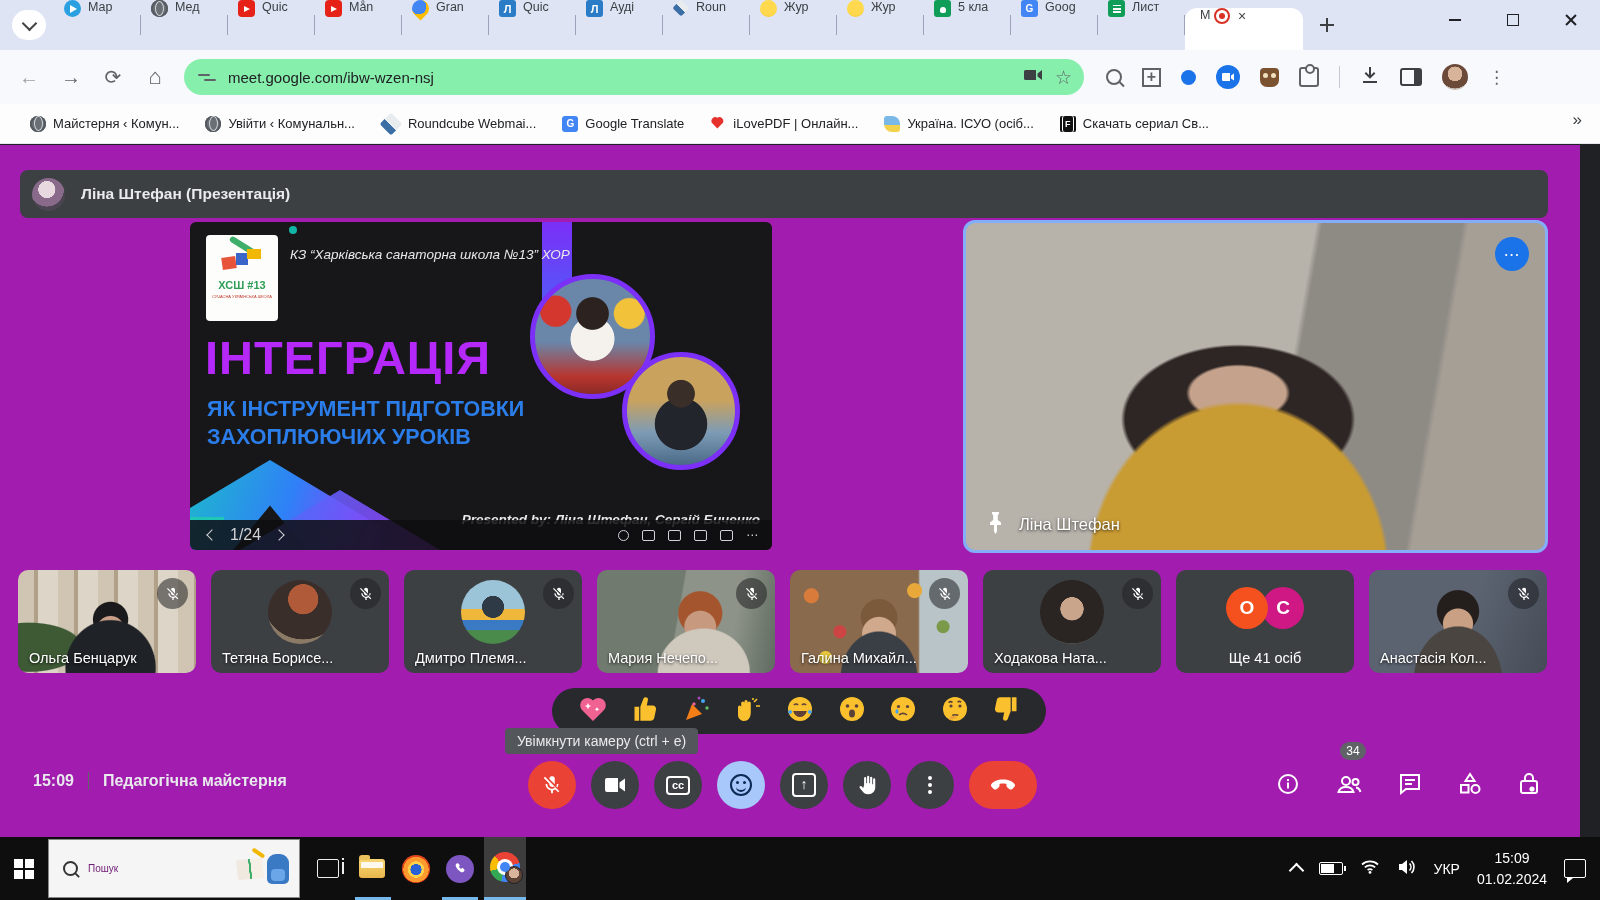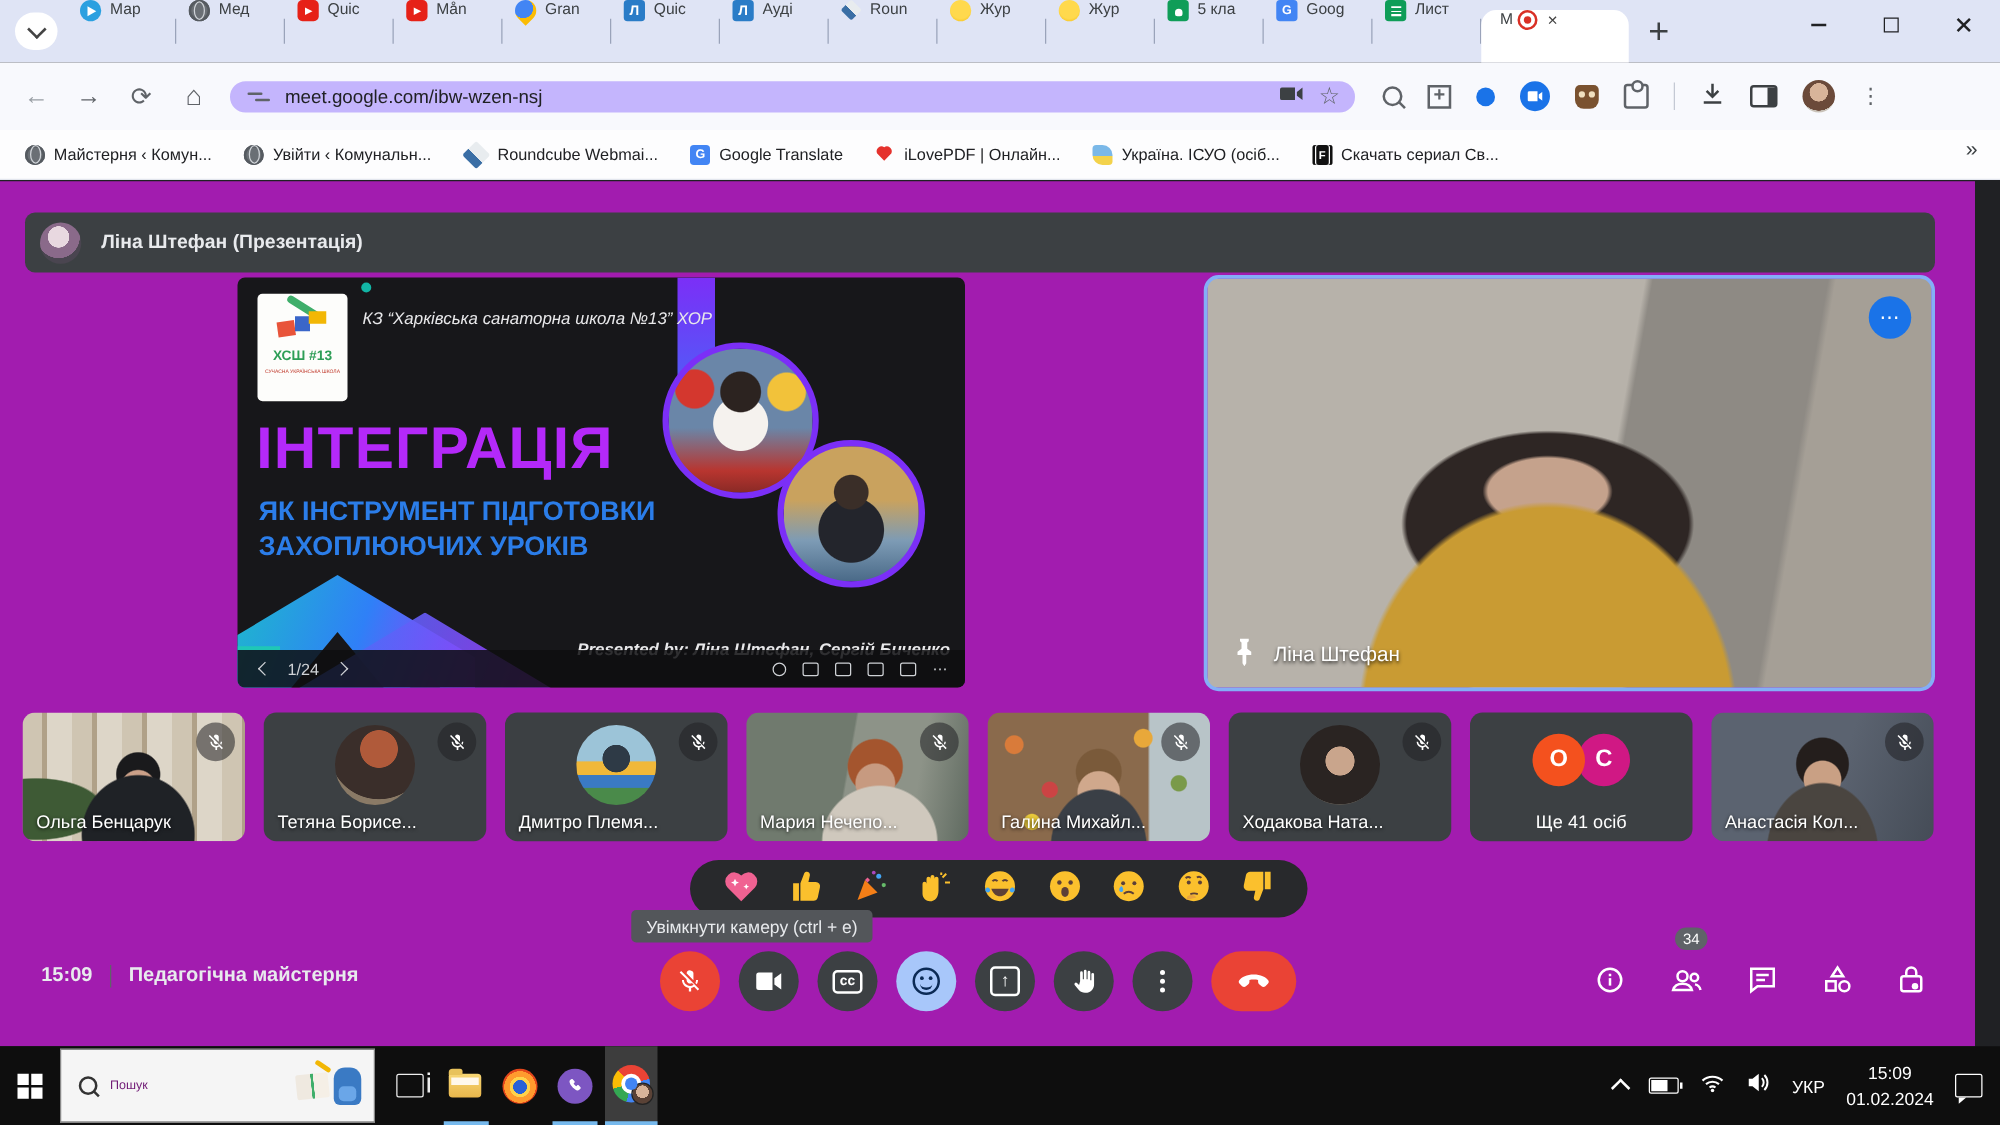--- a/index.html
+++ b/index.html
@@ -41,21 +41,21 @@
   .winbtn{width:58px;height:40px;display:flex;align-items:center;justify-content:center;}
   .ic-min{width:12px;height:2px;background:#202124;}
   .ic-restore{width:10px;height:10px;border:1.5px solid #202124;position:relative;background:#dfe4f5;}
   .ic-restore::before{content:"";position:absolute;left:2px;top:-4px;width:10px;height:10px;border:1.5px solid #202124;z-index:-1;}
   .ic-close{position:relative;width:14px;height:14px;}
   .ic-close::before,.ic-close::after{content:"";position:absolute;left:6px;top:0;width:2px;height:14px;background:#202124;}
   .ic-close::before{transform:rotate(45deg);}.ic-close::after{transform:rotate(-45deg);}
   #toolbar{position:absolute;top:50px;left:0;width:1600px;height:54px;background:#f8f9fd;display:flex;align-items:center;}
   .navic{font-size:20px;color:#5f6368;width:42px;text-align:center;}
   .navic.dis{color:#9aa0a6;}
-  #omnibox{height:25px;background:#c4b5fd;border-radius:18px;flex:none;width:900px;margin-left:8px;display:flex;align-items:center;padding:0 12px;box-sizing:border-box;justify-content:flex-end;}
+  #omnibox{height:36px;background:#86efac;border-radius:18px;flex:none;width:900px;margin-left:8px;display:flex;align-items:center;padding:0 12px;box-sizing:border-box;justify-content:flex-end;}
   .tune{width:22px;height:22px;border-radius:50%;display:flex;flex-direction:column;justify-content:center;gap:3px;}
   .tune i{display:block;height:2px;background:#5f6368;border-radius:1px;}
   .tune i:nth-child(1){width:12px;margin-left:2px;}
   .tune i:nth-child(2){width:12px;margin-left:8px;}
   #url{font-size:15px;color:#202124;margin-left:10px;flex:1;}
   .omni-ic{margin-left:12px;color:#444;}
   #extrow{display:flex;align-items:center;gap:20px;margin-left:22px;}
   .mag{width:12px;height:12px;border:2px solid #5f6368;border-radius:50%;position:relative;}
   .mag::after{content:"";position:absolute;width:7px;height:2px;background:#5f6368;transform:rotate(45deg);left:10px;top:12px;}
   .shot{width:15px;height:15px;border:2px solid #5f6368;position:relative;display:flex;align-items:center;justify-content:center;color:#5f6368;font-weight:bold;}
@@ -64,21 +64,21 @@
   .owl{width:19px;height:19px;background:#7a5230;border-radius:4px 4px 7px 7px;position:relative;}
   .owl::before,.owl::after{content:"";position:absolute;top:5px;width:5px;height:5px;background:#f0e0c0;border-radius:50%;}
   .owl::before{left:3px;}.owl::after{right:3px;}
   .puzzle{width:16px;height:16px;border:2px solid #5f6368;border-radius:3px;position:relative;}
   .puzzle::after{content:"";position:absolute;top:-5px;left:4px;width:6px;height:6px;border:2px solid #5f6368;border-radius:50%;background:#f8f9fd;}
   .vdiv{width:1px;height:22px;background:#c4c9d4;}
   .sidebar-ic{width:18px;height:14px;border:2px solid #3c4043;border-radius:3px;position:relative;}
   .sidebar-ic::after{content:"";position:absolute;right:0;top:0;width:6px;height:14px;background:#3c4043;}
   .avatar-sm{width:26px;height:26px;border-radius:50%;background:radial-gradient(circle at 50% 38%,#d8b49a 0 35%,#6b4a3a 36% 70%,#c9c2b8 71%);}
   .dots3v{color:#5f6368;font-size:17px;letter-spacing:0;}
-  #bookmarks{position:absolute;top:104px;left:0;width:1600px;height:40px;background:#fdfdfe;border-bottom:1px solid #e3e6ee;display:flex;align-items:center;padding-left:20px;box-sizing:border-box;gap:26px;}
+  #bookmarks{position:absolute;top:104px;left:0;width:1600px;height:40px;background:#fdfdfe;border-bottom:1px solid #e3e6ee;display:flex;align-items:center;padding-left:30px;box-sizing:border-box;gap:26px;}
   .bm{display:flex;align-items:center;gap:7px;font-size:13px;color:#202124;}
   .bm .fav{width:16px;height:16px;}
   .fav-heart{background:#e5322d;width:14px;height:13px;clip-path:path("M7 13 1.2 7A4 4 0 0 1 7 2.2 4 4 0 0 1 12.8 7Z");}
   .fav-flag{background:linear-gradient(180deg,#7ab8e8 0 55%,#f3d24b 55%);border-radius:3px 8px 3px 8px;}
   .fav-film{background:#111;border-radius:2px;color:#fff;font-size:9px;font-weight:bold;box-shadow:inset 2px 0 0 #111,inset -2px 0 0 #111, inset 3px 0 0 #fff,inset -3px 0 0 #fff;}
   #bm-more{position:absolute;right:18px;top:110px;font-size:17px;color:#3c4043;}
   
   #meet{position:absolute;top:145px;left:0;width:1580px;height:692px;background:#a21caf;}
   #banner{position:absolute;left:20px;top:25px;width:1528px;height:48px;background:#3c4043;border-radius:8px;display:flex;align-items:center;}
   .avatar-banner{width:33px;height:33px;border-radius:50%;margin:0 16px 0 12px;background:radial-gradient(circle at 45% 35%,#e8d8e0 0 30%,#8a6a8a 31% 60%,#4a4550 61%);}
@@ -113,21 +113,21 @@
   .pc2{left:432px;top:130px;width:118px;height:118px;border:5px solid #7b2ff7;background:
     radial-gradient(circle at 50% 34%,#3a2e28 0 15%,transparent 16%),
     radial-gradient(circle at 50% 62%,#23252c 0 30%,transparent 31%),
     linear-gradient(180deg,#c9a25e 0 40%,#7d9bb5 70%,#4a6a88);}
   #presented{position:absolute;right:12px;top:290px;color:#e8e8ea;font-style:italic;font-size:13.5px;font-weight:600;}
   #slide-bar{position:absolute;left:0;bottom:0;width:100%;height:30px;background:rgba(14,14,16,.85);display:flex;align-items:center;color:#cfd2d6;}
   .progress{position:absolute;left:0;top:-3px;width:34px;height:3px;background:#1fc7b7;}
   .pg-ar{width:7px;height:7px;border-right:1.6px solid #cfd2d6;border-bottom:1.6px solid #cfd2d6;}
   .pg-prev{transform:rotate(135deg);margin-left:18px;}
   .pg-next{transform:rotate(-45deg);}
-  #pg-num{font-size:13px;margin:0 14px;}
+  #pg-num{font-size:16px;margin:0 14px;}
   #slide-icons{margin-left:auto;display:flex;gap:13px;margin-right:14px;align-items:center;}
   #slide-icons span{display:block;width:11px;height:9px;border:1.4px solid #cfd2d6;border-radius:2px;}
   #slide-icons .sm-mag{width:9px;height:9px;border-radius:50%;position:relative;}
   #slide-icons .sm-dots{border:none;width:auto;height:auto;font-size:12px;line-height:9px;}
   
   #pinned{position:absolute;left:963px;top:75px;width:585px;height:333px;border:3px solid #84aef7;border-radius:12px;box-sizing:border-box;overflow:hidden;background:
     radial-gradient(ellipse at 47% 108%,#c99b33 0 34%,transparent 35%),
     radial-gradient(ellipse at 47% 96%,#f0ece6 0 14%,transparent 15%),
     radial-gradient(ellipse at 47% 52%,#c5a28c 0 11%,transparent 12%),
     radial-gradient(ellipse at 47% 60%,#2e2624 0 26%,transparent 27%),

